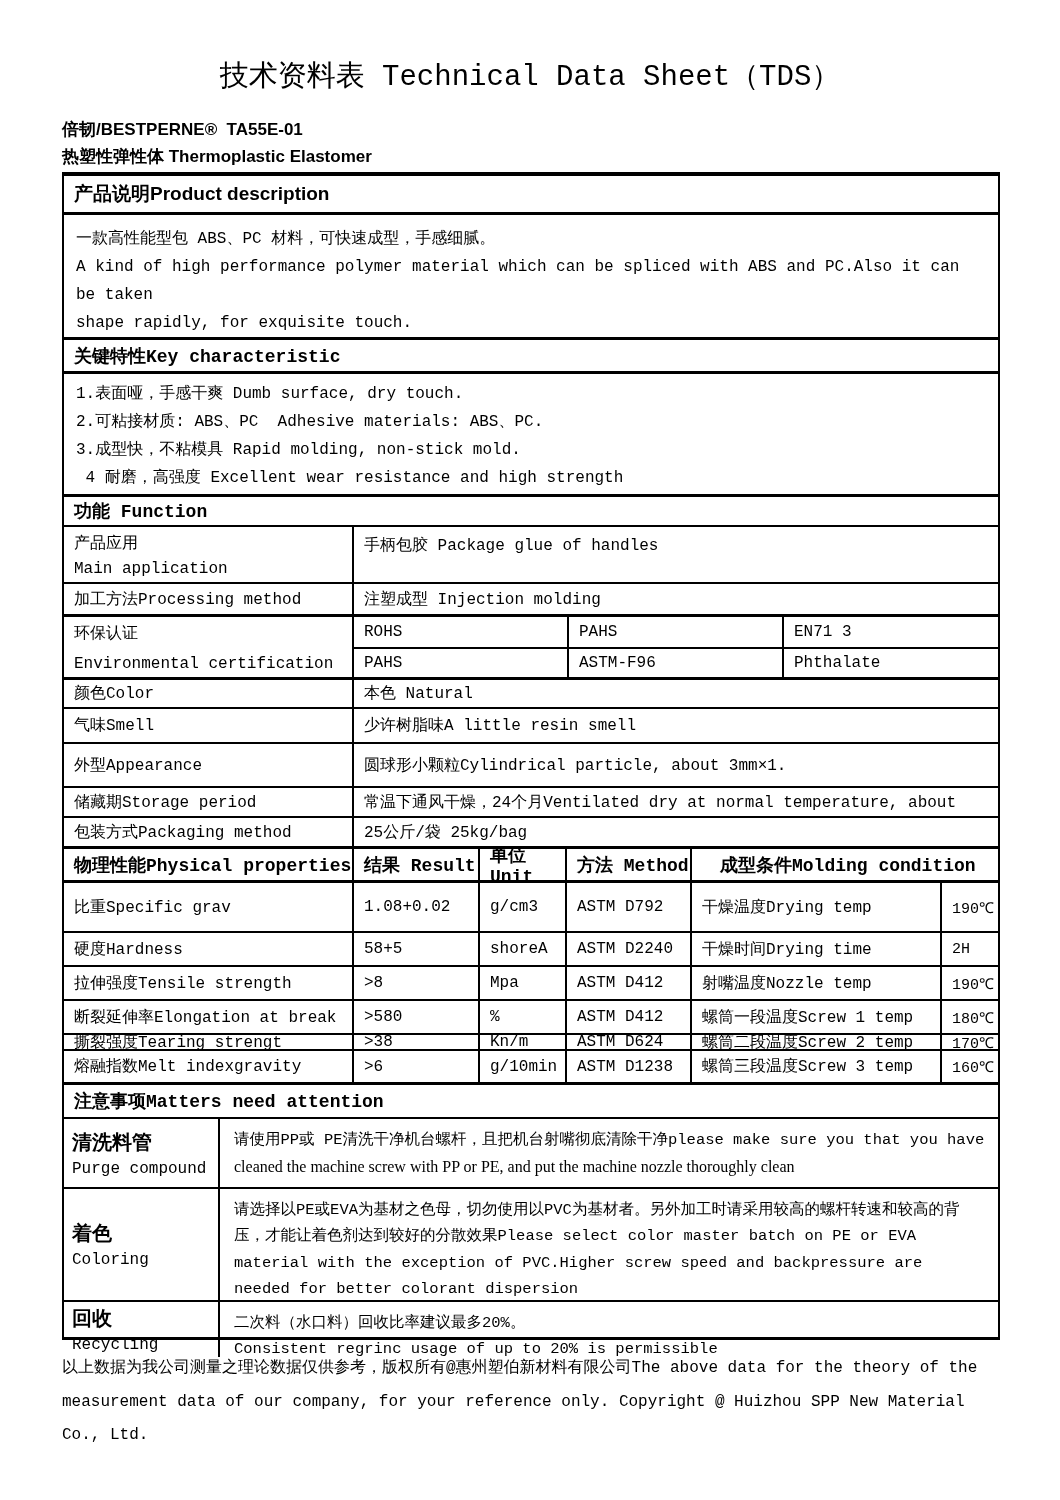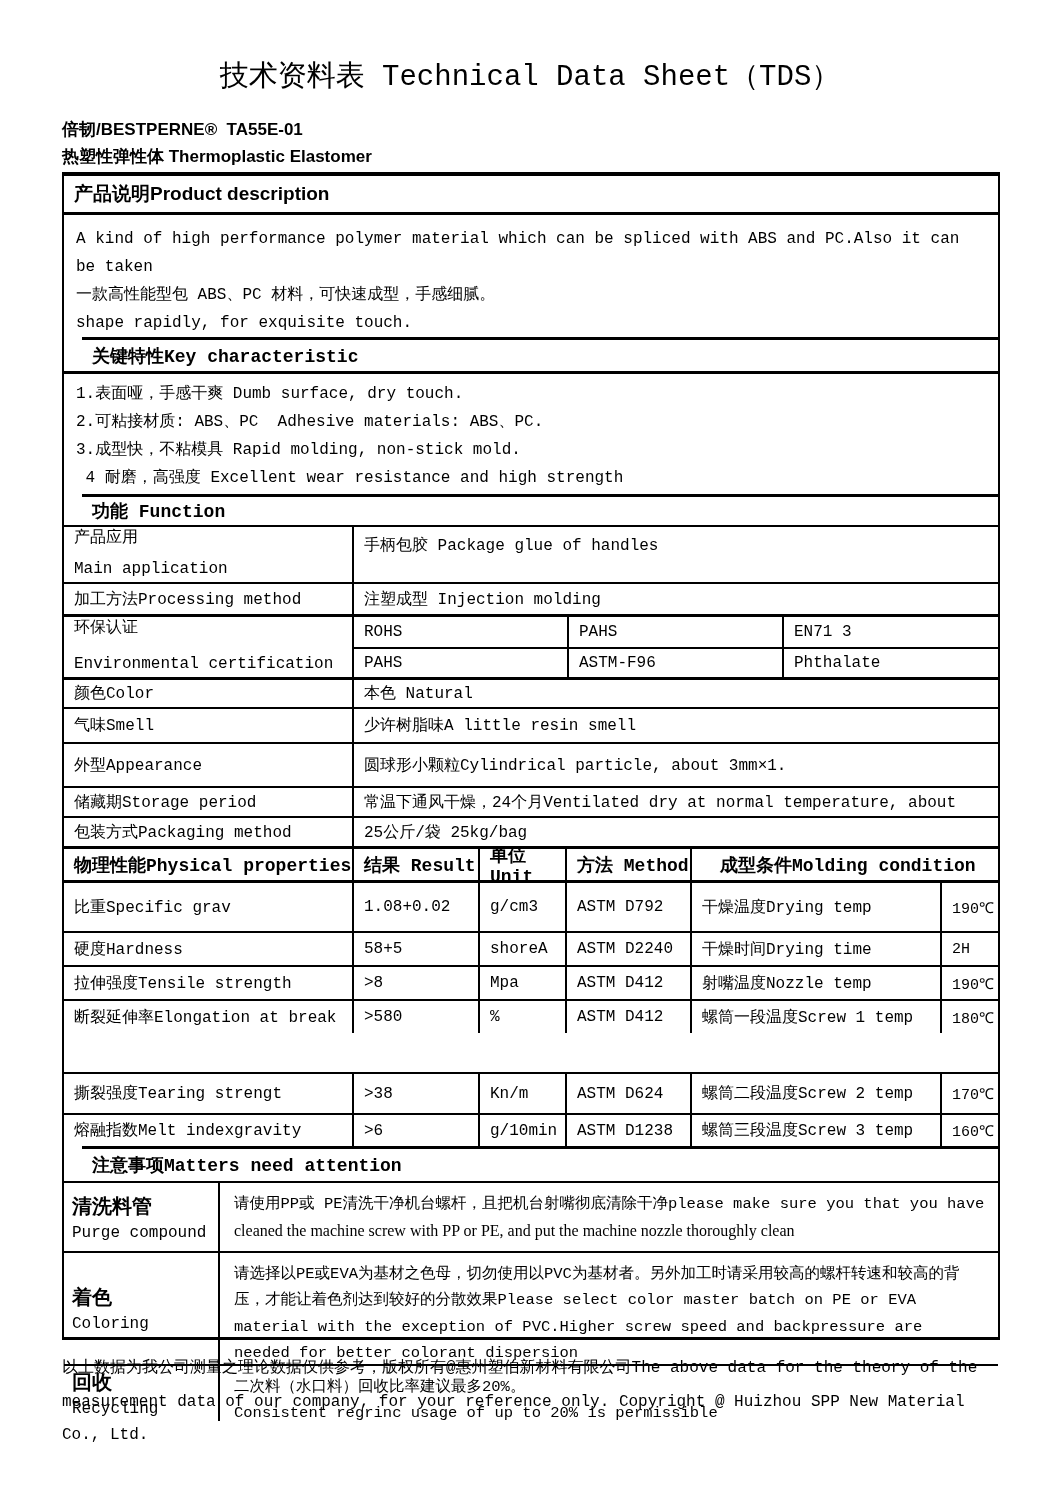--- a/index.html
+++ b/index.html
@@ -41,42 +41,42 @@
   }
   .row { display: flex; align-items: stretch; overflow: hidden; }
 
   .sec-head {
     display: flex; align-items: center;
     padding: 0 10px;
     font-weight: bold; font-size: 19px;
     overflow: hidden;
   }
   .sans-head { font-family: "Liberation Sans", sans-serif; }
-  .mono-head { font-family: "Liberation Mono", monospace; font-size: 18px; margin-left: 18px; }
+  .mono-head { font-family: "Liberation Mono", monospace; font-size: 18px; }
 
   .tborder2 { border-top: 2px solid #000; }
   .tborder3 { border-top: 3px solid #000; }
 
   .textblock { padding: 10px 12px; font-size: 16px; line-height: 1.75; overflow: hidden; }
 
   
   .fl {
     width: 290px; flex: 0 0 290px;
     border-right: 2px solid #000;
     display: flex; flex-direction: column; justify-content: center;
     padding: 2px 0 2px 10px;
     font-size: 16px;
   }
   .fv {
     flex: 1;
     display: flex; align-items: center;
     padding: 0 10px;
     font-size: 16px;
   }
-  .fl.twoLine { justify-content: space-between; padding-top: 0; padding-bottom: 4px; }
+  .fl.twoLine { justify-content: space-between; padding-top: 6px; padding-bottom: 4px; }
   .fv.topAlign { align-items: flex-start; padding-top: 8px; }
 
   .env-grid {
     flex: 1;
     display: grid;
     grid-template-columns: 213px 215px 1fr;
     grid-template-rows: 1fr 1fr;
   }
   .env-cell {
     display: flex; align-items: center;
@@ -132,22 +132,22 @@
 <body>
 
 <div class="page-title" data-bind="title">技术资料表 Technical Data Sheet（TDS）</div>
 <div class="brand-line" data-bind="header.brand">倍韧/BESTPERNE®  TA55E-01</div>
 <div class="type-line" data-bind="header.type">热塑性弹性体 Thermoplastic Elastomer</div>
 
 <div class="docbox">
 
   <div class="sec-head sans-head" style="height:36px;" data-bind="sections.description.heading">产品说明Product description</div>
   <div class="textblock tborder3" style="height:125px;">
+    <div data-bind="sections.description.lines.0">一款高性能型包 ABS、PC 材料，可快速成型，手感细腻。</div>
     <div data-bind="sections.description.lines.1">A kind of high performance polymer material which can be spliced with ABS and PC.Also it can be taken</div>
-    <div data-bind="sections.description.lines.0">一款高性能型包 ABS、PC 材料，可快速成型，手感细腻。</div>
     <div data-bind="sections.description.lines.2">shape rapidly, for exquisite touch.</div>
   </div>
 
   <div class="sec-head mono-head tborder3" style="height:34px;" data-bind="sections.characteristics.heading">关键特性Key characteristic</div>
   <div class="textblock tborder3" style="height:123px; padding-top:6px;">
     <div data-bind="sections.characteristics.items.0">1.表面哑，手感干爽 Dumb surface, dry touch.</div>
     <div data-bind="sections.characteristics.items.1">2.可粘接材质: ABS、PC  Adhesive materials: ABS、PC.</div>
     <div data-bind="sections.characteristics.items.2">3.成型快，不粘模具 Rapid molding, non-stick mold.</div>
     <div data-bind="sections.characteristics.items.3"> 4 耐磨，高强度 Excellent wear resistance and high strength</div>
   </div>
@@ -244,21 +244,21 @@
 
   <div class="row tborder2" style="height:34px;">
     <div class="pcell c-prop" data-bind="sections.physical.rows.3.prop">断裂延伸率Elongation at break</div>
     <div class="pcell c-result" data-bind="sections.physical.rows.3.result">&gt;580</div>
     <div class="pcell c-unit" data-bind="sections.physical.rows.3.unit">%</div>
     <div class="pcell c-method" data-bind="sections.physical.rows.3.method">ASTM D412</div>
     <div class="pcell c-cond" data-bind="sections.physical.rows.3.cond">螺筒一段温度Screw 1 temp</div>
     <div class="pcell c-temp last" data-bind="sections.physical.rows.3.temp">180℃</div>
   </div>
 
-  <div class="row tborder2" style="height:41px;margin-top:39px;">
+  <div class="row tborder2" style="height:16px;">
     <div class="pcell c-prop" data-bind="sections.physical.rows.4.prop">撕裂强度Tearing strengt</div>
     <div class="pcell c-result" data-bind="sections.physical.rows.4.result">&gt;38</div>
     <div class="pcell c-unit" data-bind="sections.physical.rows.4.unit">Kn/m</div>
     <div class="pcell c-method" data-bind="sections.physical.rows.4.method">ASTM D624</div>
     <div class="pcell c-cond" data-bind="sections.physical.rows.4.cond">螺筒二段温度Screw 2 temp</div>
     <div class="pcell c-temp last" data-bind="sections.physical.rows.4.temp">170℃</div>
   </div>
 
   <div class="row tborder2" style="height:33px;">
     <div class="pcell c-prop" data-bind="sections.physical.rows.5.prop">熔融指数Melt indexgravity</div>

